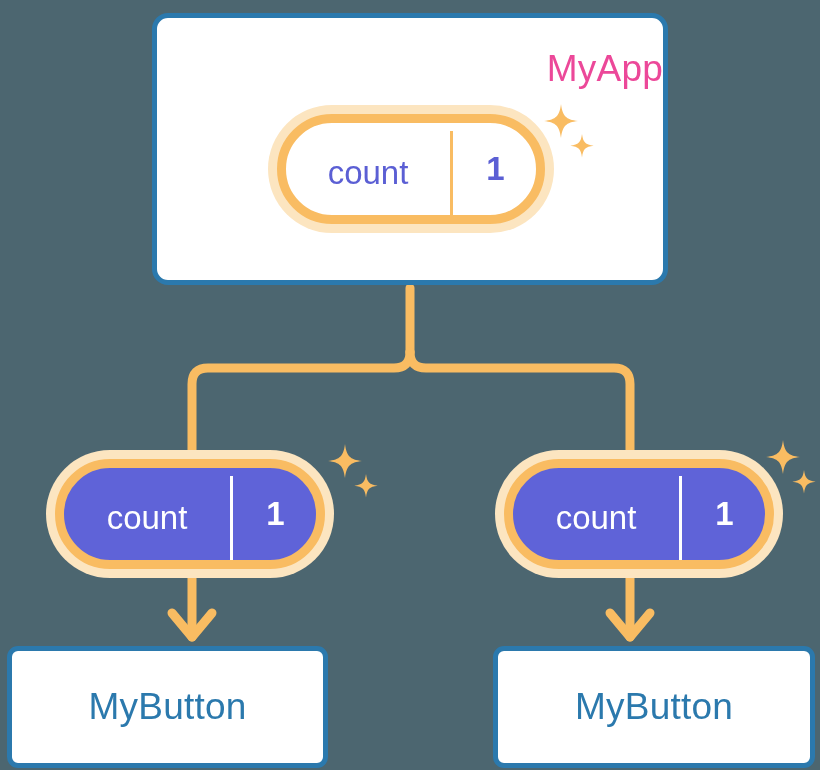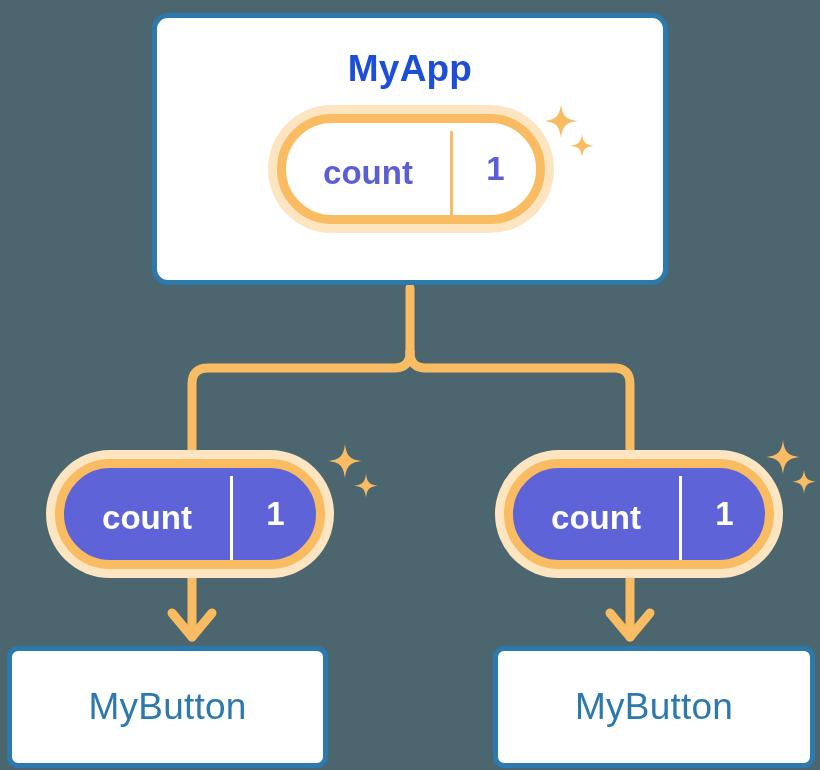--- a/index.html
+++ b/index.html
@@ -42,24 +42,24 @@
     left: 152px;
     top: 13px;
     width: 516px;
     height: 272px;
   }
   #myapp-title {
     position: absolute;
     left: 0;
     top: 30px;
     width: 100%;
-    text-align: center;
-    color: #1d4ed8;
+    text-align: right;
+    color: #ec4899;
     font-size: 37px;
-    font-weight: 700;
+    font-weight: 400;
     letter-spacing: 0.2px;
   }
 
   .button-box {
     height: 122px;
     border-radius: 11px;
   }
   #btn-left {
     left: 7px;
     top: 646px;
@@ -96,21 +96,21 @@
     box-shadow: 0 0 0 9px #fce5c0;
   }
   .pill .cell {
     display: flex;
     align-items: center;
     justify-content: center;
     font-size: 33px;
   }
   .pill .cell-key {
     flex: 0 0 auto;
-    font-weight: 700;
+    font-weight: 400;
     margin-top: 8px;
   }
   .pill .cell-val {
     flex: 0 0 auto;
     font-weight: 700;
   }
 
   
   #pill-top {
     left: 277px;

